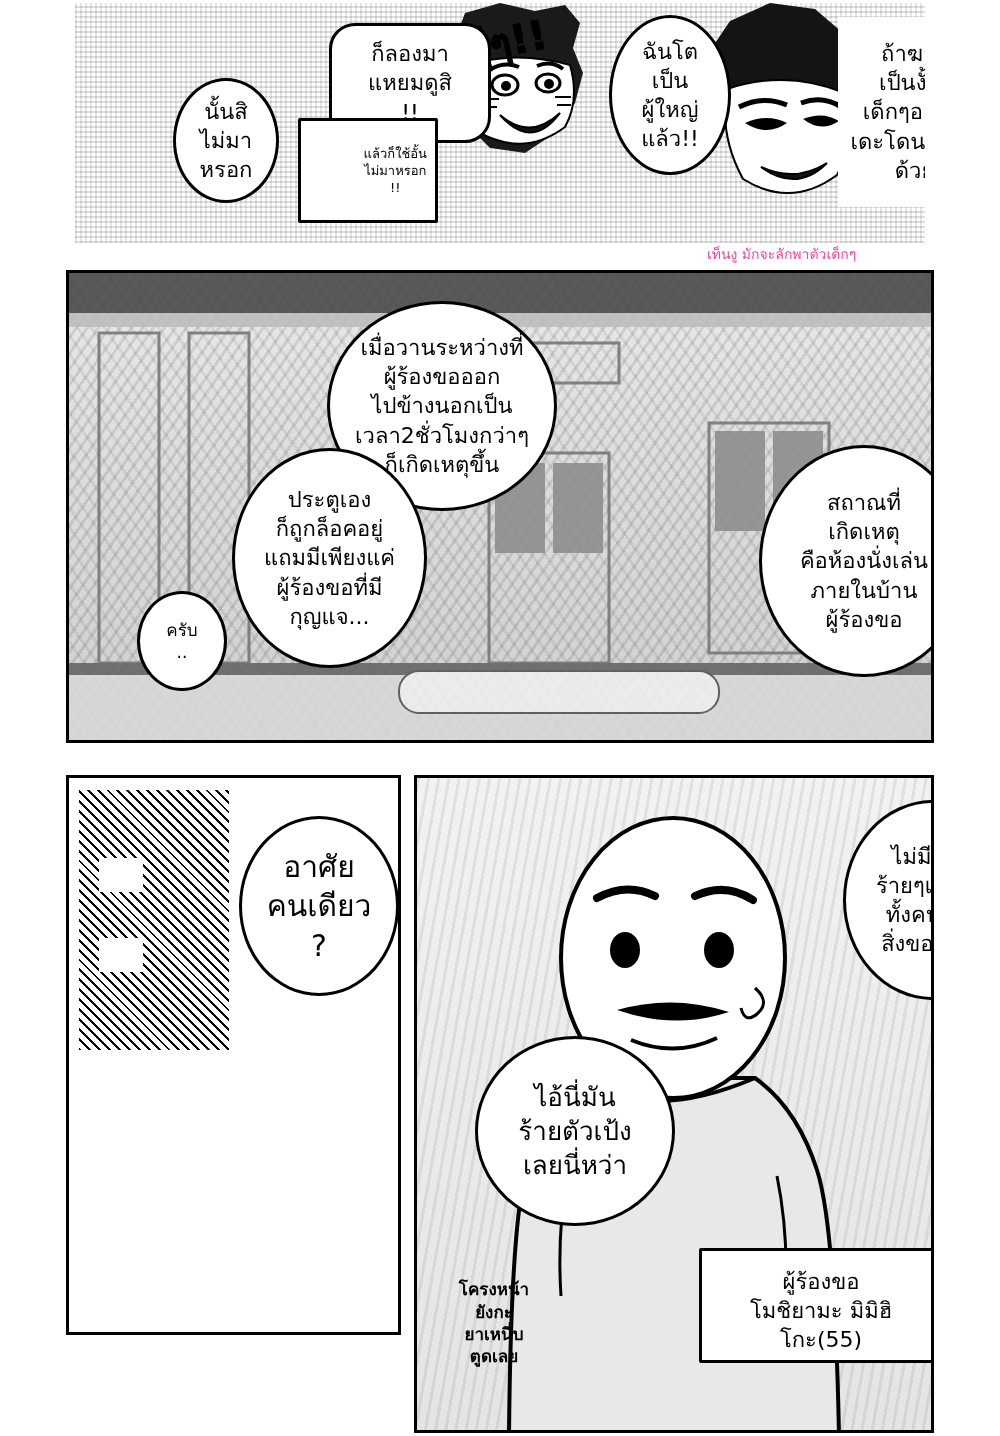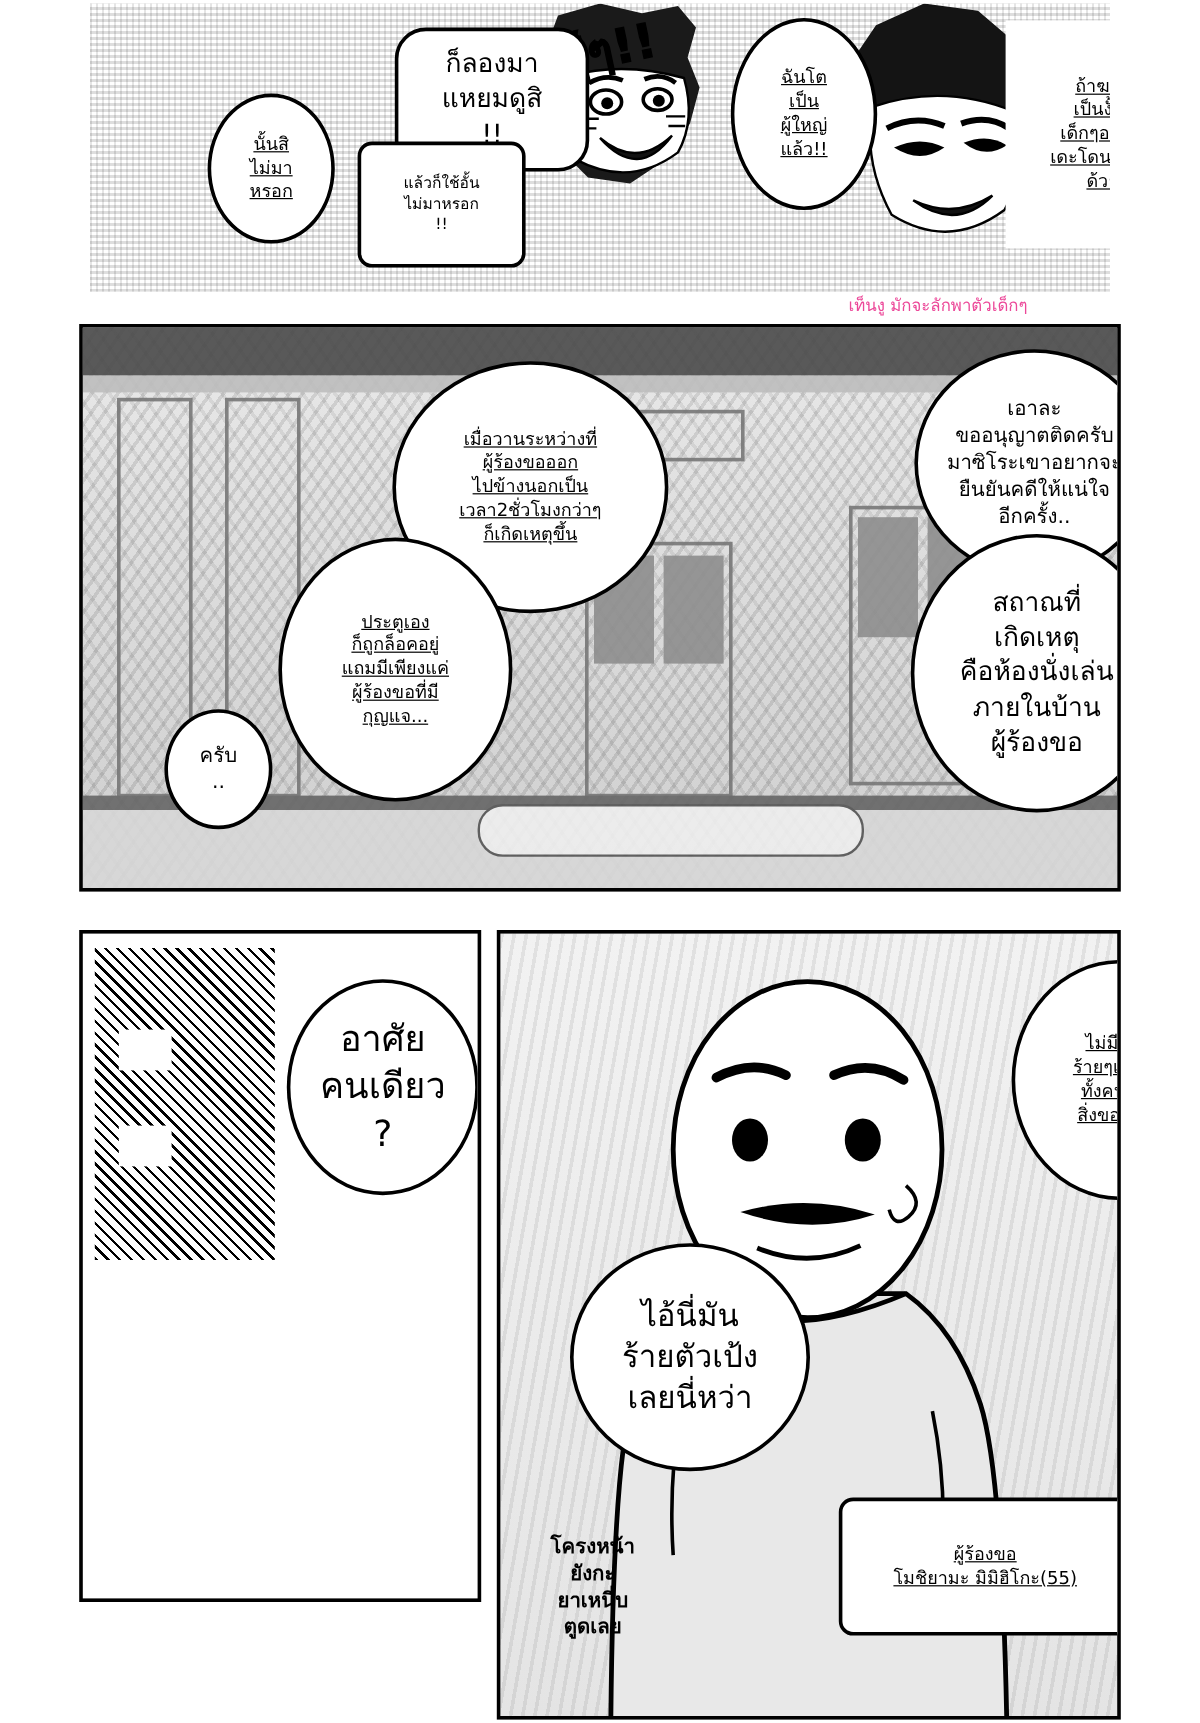--- a/index.html
+++ b/index.html
@@ -33,25 +33,25 @@
       background:
         repeating-linear-gradient(100deg,rgba(0,0,0,.07) 0 3px,transparent 3px 10px),
         linear-gradient(#f2f2f2,#e4e4e4);}
 
   
   .bal{position:absolute;background:#fff;border:3px solid #000;
        display:flex;align-items:center;justify-content:center;text-align:center;
        line-height:1.32;color:#000;box-sizing:border-box;padding:6px 8px;margin-left:18px;}
   .oval{border-radius:50%/50%;}
   .round{border-radius:26px;}
-  .rect{border-radius:12px;}
+  .rect{border-radius:2px;justify-content:flex-end;}
 
   
   .t13{font-size:13px;} .t17{font-size:17px;}
-  .t19{font-size:15px;text-decoration:underline;} .t22{font-size:22px;} .t26{font-size:26px;}
+  .t19{font-size:22px;} .t22{font-size:22px;} .t26{font-size:26px;}
   .t30{font-size:30px;} .bold{font-weight:bold;}
 
   .caption{position:absolute;font-size:14px;color:#ec4899;}
 
   
   .ink{position:absolute;}
   svg{display:block;}
 </style>
 </head>
 <body>
@@ -170,27 +170,20 @@
 แถมมีเพียงแค่
 ผู้ร้องขอที่มี
 กุญแจ...</span>
     </div>
 
     <div class="bal oval" style="left:50px;top:318px;width:90px;height:100px;">
       <span class="t17" style="white-space:pre-line;text-align:center;">ครับ
 ..</span>
     </div>
 
-    <div class="bal oval" style="left:675px;top:18px;width:200px;height:190px;">
-      <span class="t17" style="white-space:pre-line;">เอาละ
-ขออนุญาตติดครับ
-มาซิโระเขาอยากจะ
-ยืนยันคดีให้แน่ใจ
-อีกครั้ง..</span>
-    </div>
 
     <div class="bal oval" style="left:672px;top:172px;width:210px;height:232px;">
       <span class="t22" style="white-space:pre-line;">สถาณที่
 เกิดเหตุ
 คือห้องนั่งเล่น
 ภายในบ้าน
 ผู้ร้องขอ</span>
     </div>
   </div>
 

